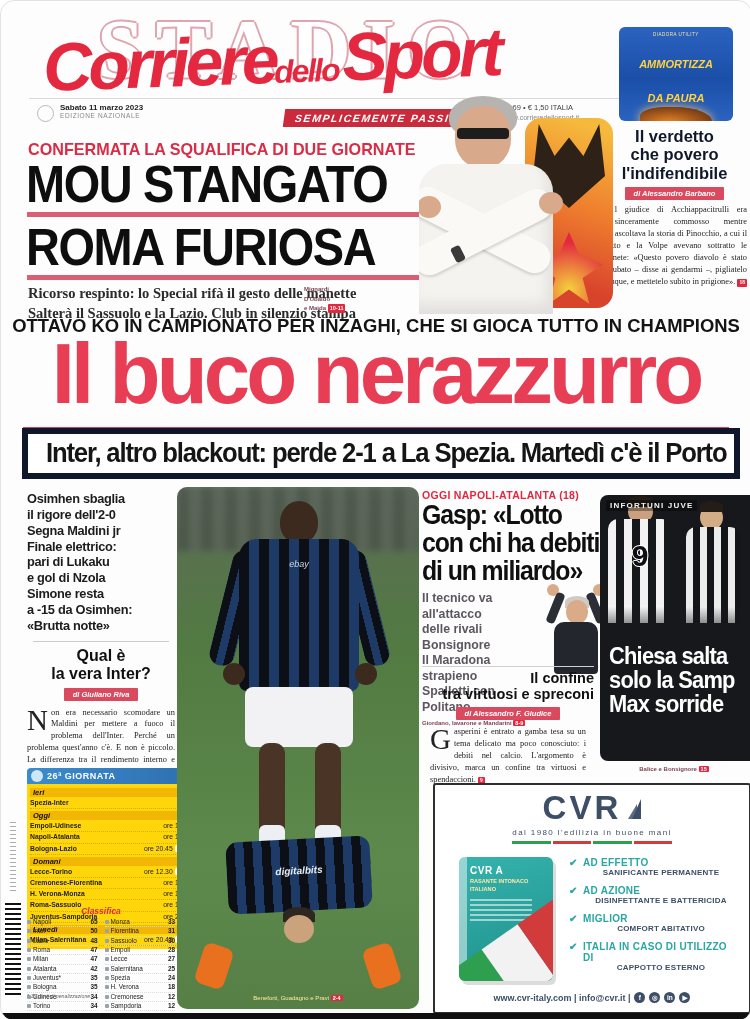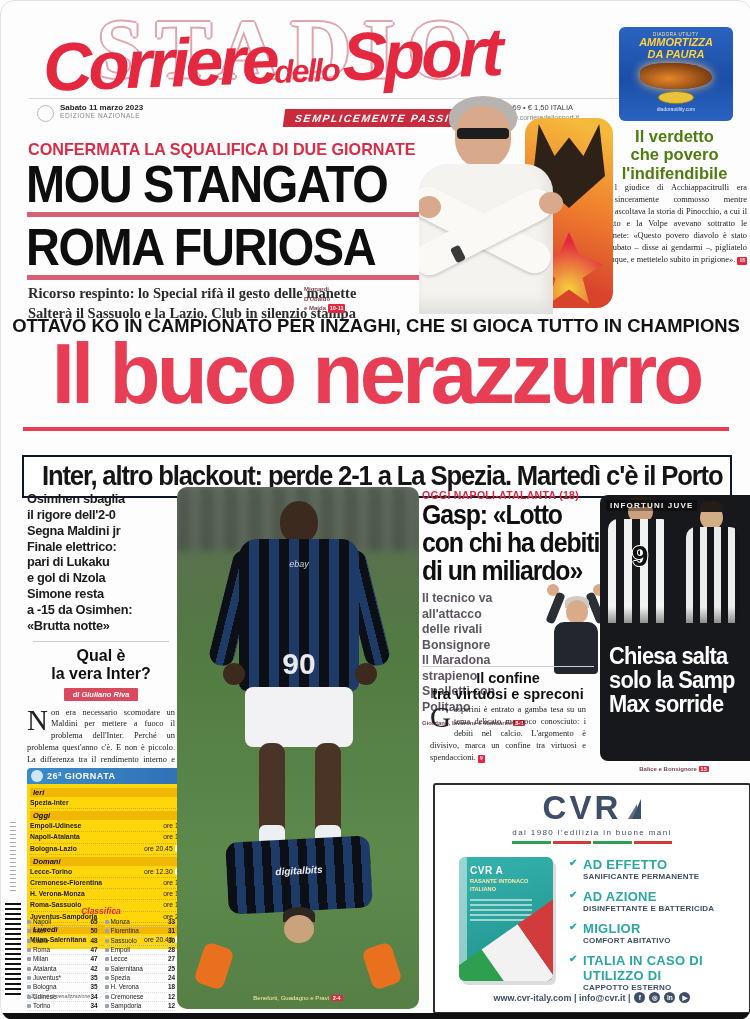--- a/index.html
+++ b/index.html
@@ -19,21 +19,21 @@
   #datecircle{width:15px;height:15px;border:1px solid #b9b9b9;border-radius:50%;margin-top:2px;}
   #dateblock .l1{font-size:8px;font-weight:700;color:#222;}
   #dateblock .l2{font-size:6.5px;color:#888;letter-spacing:.6px;}
   #tagbadge{position:absolute;left:283px;top:108px;background:#c92a3c;color:#fff;font-style:italic;
     font-weight:700;font-size:10.5px;letter-spacing:1.6px;padding:3px 11px;transform:skewX(-8deg);z-index:2;}
   #pricing{position:absolute;left:502px;top:102px;font-size:7.5px;color:#444;line-height:1.35;z-index:2;}
   #pricing .p2{color:#888;font-size:7px;}
   #topad{position:absolute;left:618px;top:26px;width:114px;height:94px;border-radius:6px;z-index:2;
     background:linear-gradient(180deg,#2b63c0,#1b4fa8 55%,#2b63c0);text-align:center;color:#ffd23e;overflow:hidden;}
   #topad .k{font-size:4.5px;margin-top:5px;letter-spacing:.5px;color:#ffe89a;}
-  #topad .t{font-size:11px;font-weight:900;font-style:italic;line-height:1.05;}
+  #topad .t{font-size:11px;font-weight:900;font-style:italic;line-height:1.05;margin-top:22px;}
   #topad .shoe{width:72px;height:26px;margin:3px auto 2px;border-radius:40% 60% 50% 50%;
     background:radial-gradient(ellipse at 40% 60%,#e8862a,#7a3c12 72%);box-shadow:0 0 10px #f7c26b;}
   #topad .oval{width:34px;height:11px;margin:1px auto 2px;background:#e8c33a;border-radius:50%;border:1px solid #9a7c1a;}
   #topad .u{font-size:5px;color:#dfe8ff;}
 
   
   #roma-kicker{position:absolute;left:27px;top:139px;font-size:17px;font-weight:900;color:#d92c46;
     transform:scaleX(.95);transform-origin:left;white-space:nowrap;}
   .mou{position:absolute;left:25px;font-weight:900;color:#0e0e0e;font-size:51px;letter-spacing:-1.5px;
     transform:scaleX(.92);transform-origin:left;white-space:nowrap;line-height:1;}
@@ -62,33 +62,33 @@
     box-shadow:inset -6px -10px 14px rgba(0,0,0,.08);}
   .arm{position:absolute;width:152px;height:32px;background:#faf9f6;border-radius:16px;box-shadow:0 2px 3px rgba(0,0,0,.15);}
   #armL{left:-14px;top:118px;transform:rotate(27deg);}
   #armR{left:-12px;top:120px;transform:rotate(-27deg);}
   .hand{position:absolute;width:24px;height:22px;background:#d8a98a;border-radius:50%;}
   #handL{left:120px;top:96px;}#handR{left:-2px;top:100px;}
   #watch{position:absolute;left:34px;top:150px;width:10px;height:16px;background:#3a3a3a;border-radius:3px;transform:rotate(-27deg);}
 
   
   #verdetto{position:absolute;left:601px;top:126px;width:145px;text-align:center;}
-  #verdetto .t{font-size:16.5px;font-weight:800;color:#4d7c0f;line-height:1.12;}
+  #verdetto .t{font-size:16.5px;font-weight:800;color:#0f172a;line-height:1.12;}
   .authorpill{display:inline-block;background:#d94a5e;color:#fff;font-style:italic;font-size:7.5px;
     font-weight:700;padding:2px 9px;margin:5px 0 4px;border-radius:1px;}
   .serifbody{text-align:justify;font-family:"Liberation Serif",serif;font-size:8.4px;line-height:1.42;color:#222;}
   .dropcap{float:left;font-size:29px;line-height:.82;padding:2px 3px 0 0;font-family:"Liberation Serif",serif;}
 
   
   #inter-kicker{position:absolute;left:0;top:314px;width:100%;text-align:center;font-size:19px;
     font-weight:900;color:#141414;transform:scaleX(.97);white-space:nowrap;}
   #inter-head{position:absolute;left:0;top:325px;width:100%;text-align:center;font-size:86px;font-weight:900;
     letter-spacing:-4px;color:#e73e56;transform:scaleX(.97);white-space:nowrap;line-height:1.1;}
   #inter-rule{position:absolute;left:22px;top:426px;width:706px;height:4px;background:#e73e56;}
-  #inter-sub{position:absolute;left:21px;top:454px;width:706px;border:2px solid #0f172a;background:#fff;
+  #inter-sub{position:absolute;left:21px;top:427px;width:706px;border:6px solid #0f172a;background:#fff;
     text-align:center;padding:4px 0;}
   #inter-sub span{display:inline-block;font-size:27px;font-weight:900;letter-spacing:-1.2px;color:#151515;
     transform:scaleX(.95);white-space:nowrap;}
 
   
   #leftcol{position:absolute;left:26px;top:490px;width:148px;}
   #leftcol .ln{font-size:12.8px;font-weight:700;color:#1c1c1c;line-height:1.24;letter-spacing:-.3px;}
   .lc-div{margin:7px auto 5px;border-top:1px solid #cccccc;width:92%;}
   .lc-q{text-align:center;font-size:16px;font-weight:800;line-height:1.12;color:#101010;}
   #leftcol .serifbody{margin-top:2px;}
@@ -162,21 +162,21 @@
   .gm-arm{position:absolute;width:9px;height:32px;background:#2b2e35;border-radius:4px;}
   #gm-armL{left:6px;top:8px;transform:rotate(22deg);}
   #gm-armR{left:46px;top:8px;transform:rotate(-22deg);}
   .gm-hand{position:absolute;width:12px;height:12px;background:#d9ab89;border-radius:50%;}
   #gm-handL{left:2px;top:0;}#gm-handR{left:48px;top:0;}
   .gm-hair{position:absolute;left:20px;top:12px;width:24px;height:12px;background:#cfcac4;border-radius:50% 50% 0 0;}
   .gm-head{position:absolute;left:21px;top:16px;width:22px;height:24px;background:#d9ab89;border-radius:50%;}
   .gm-body{position:absolute;left:9px;top:38px;width:44px;height:52px;background:#23262c;border-radius:10px 10px 4px 4px;}
   #gdiv{position:absolute;left:421px;top:665px;width:172px;border-top:1px solid #cfcfcf;}
   #confine{position:absolute;left:421px;top:669px;width:172px;text-align:center;}
-  #confine .t{font-size:14.5px;font-weight:800;line-height:1.12;color:#101010;}
+  #confine .t{font-size:14.5px;font-weight:800;line-height:1.12;color:#101010;text-align:right;}
   #confine .serifbody{width:156px;margin:2px auto 0;}
 
   
   #juvecard{position:absolute;left:599px;top:494px;width:148px;height:266px;background:#17181c;border-radius:8px;overflow:hidden;padding-left:16px;}
   .j-kick{position:absolute;left:6px;top:5px;color:#f2f2f2;font-weight:800;font-size:8px;letter-spacing:1.2px;
     background:rgba(0,0,0,.35);padding:1px 4px;z-index:2;}
   .j-p1{position:absolute;left:8px;top:24px;width:64px;height:104px;border-radius:10px 10px 0 0;
     background:repeating-linear-gradient(90deg,#f2f2f2 0 8px,#17181c 8px 16px);}
   .j-h1{position:absolute;left:28px;top:4px;width:25px;height:25px;background:#caa07e;border-radius:50%;}
   .j-n9{position:absolute;left:8px;top:44px;width:64px;text-align:center;font-size:30px;font-weight:900;color:#0e0e10;
@@ -209,22 +209,22 @@
   .bag-edge{position:absolute;left:0;top:0;width:8px;height:100%;background:#e8f4f3;opacity:.55;}
   .bag-title{position:absolute;left:11px;top:8px;color:#fff;font-weight:900;font-size:10px;letter-spacing:.5px;}
   .bag-sub{position:absolute;left:11px;top:21px;color:#ffe9a8;font-weight:700;font-size:5.6px;line-height:1.35;width:70px;}
   .bag-lines{position:absolute;left:11px;top:42px;width:62px;}
   .bag-lines i{display:block;height:2px;background:rgba(255,255,255,.55);margin-bottom:3px;}
   .bag-flag{position:absolute;right:-30px;bottom:-14px;width:130px;height:64px;transform:rotate(-35deg);display:flex;}
   .bag-flag i{flex:1;}
   #cvr-bullets{position:absolute;left:134px;top:72px;width:170px;}
   .cb{margin-bottom:8px;position:relative;padding-left:14px;}
   .cb .chk{position:absolute;left:0;top:0;color:#2aa7a3;font-weight:900;font-size:10px;}
-  .cb .l1{color:#2aa7a3;font-weight:700;font-size:13px;letter-spacing:.3px;}
-  .cb .l2{color:#3d4f66;font-weight:900;font-size:8px;letter-spacing:.2px;}
+  .cb .l1{color:#2aa7a3;font-weight:700;font-size:10px;letter-spacing:.3px;}
+  .cb .l2{color:#3d4f66;font-weight:900;font-size:8px;letter-spacing:.2px;text-align:center;}
   .cvr-foot{position:absolute;left:0;bottom:9px;width:100%;display:flex;justify-content:center;gap:4px;
     align-items:center;font-size:9px;font-weight:800;color:#3d4f66;}
   .soc{width:11px;height:11px;border-radius:50%;background:#3d4f66;color:#fff;font-size:6.5px;
     display:inline-flex;align-items:center;justify-content:center;}
 
   
   #barcode{position:absolute;left:4px;top:902px;width:16px;height:92px;
     background:repeating-linear-gradient(0deg,#111 0 2px,#fff 2px 5px);}
   #vlines{position:absolute;left:9px;top:820px;width:6px;height:70px;
     background:repeating-linear-gradient(0deg,#aaa 0 1px,#fff 1px 4px);}
@@ -294,20 +294,21 @@
     <div class="arm" id="armR"></div>
     <div class="hand" id="handL"></div>
     <div class="hand" id="handR"></div>
     <div id="watch"></div>
   </div>
 
   <div id="verdetto">
     <div class="t">Il verdetto</div>
     <div class="t">che povero</div>
     <div class="t">l'indifendibile</div>
+    <div><span class="authorpill">di Alessandro Barbano</span></div>
     <div class="serifbody">
       <span class="dropcap">I</span><span>l giudice di Acchiappacitrulli era sinceramente commosso mentre ascoltava la storia di Pinocchio, a cui il Gatto e la Volpe avevano sottratto le monete: «Questo povero diavolo è stato derubato – disse ai gendarmi –, pigliatelo dunque, e mettetelo subito in prigione».</span>
       <span class="pgbox">18</span>
     </div>
   </div>
 
   <div id="inter-kicker">OTTAVO KO IN CAMPIONATO PER INZAGHI, CHE SI GIOCA TUTTO IN CHAMPIONS</div>
   <div id="inter-head">Il buco nerazzurro</div>
   <div id="inter-rule"></div>
   <div id="inter-sub">
@@ -558,21 +559,20 @@
   </div>
   <div id="stfoot">* 15 punti di penalizzazione</div>
 
   <div id="main-photo">
     <div id="crowd"></div>
     <div class="lk-arm" id="lk-armL"></div>
     <div class="lk-arm" id="lk-armR"></div>
     <div class="lk-head"></div>
     <div class="lk-torso"></div>
     <div class="lk-sp">ebay</div>
-    <div class="lk-num">90</div>
     <div class="lk-hand" id="lk-handL"></div>
     <div class="lk-hand" id="lk-handR"></div>
     <div class="lk-shorts"></div>
     <div class="lk-leg" id="lk-legL"></div>
     <div class="lk-leg" id="lk-legR"></div>
     <div class="lk-sock" id="lk-sockL"></div>
     <div class="lk-sock" id="lk-sockR"></div>
     <div class="lk-boot" id="lk-bootL"></div>
     <div class="lk-boot" id="lk-bootR"></div>
     <div class="lt-torso"></div>
@@ -606,20 +606,21 @@
     <div class="gm-arm" id="gm-armL"></div>
     <div class="gm-arm" id="gm-armR"></div>
     <div class="gm-hair"></div>
     <div class="gm-head"></div>
     <div class="gm-body"></div>
   </div>
   <div id="gdiv"></div>
   <div id="confine">
     <div class="t">Il confine</div>
     <div class="t">tra virtuosi e spreconi</div>
+    <div><span class="authorpill">di Alessandro F. Giudice</span></div>
     <div class="serifbody">
       <span class="dropcap">G</span><span>asperini è entrato a gamba tesa su un tema delicato ma poco conosciuto: i debiti nel calcio. L'argomento è divisivo, marca un confine tra virtuosi e spendaccioni.</span>
       <span class="pgbox">9</span>
     </div>
   </div>
 
   <div id="juvecard">
     <div class="j-kick">INFORTUNI JUVE</div>
     <div class="j-h1"></div>
     <div class="j-hair" id="j-hair1"></div>

